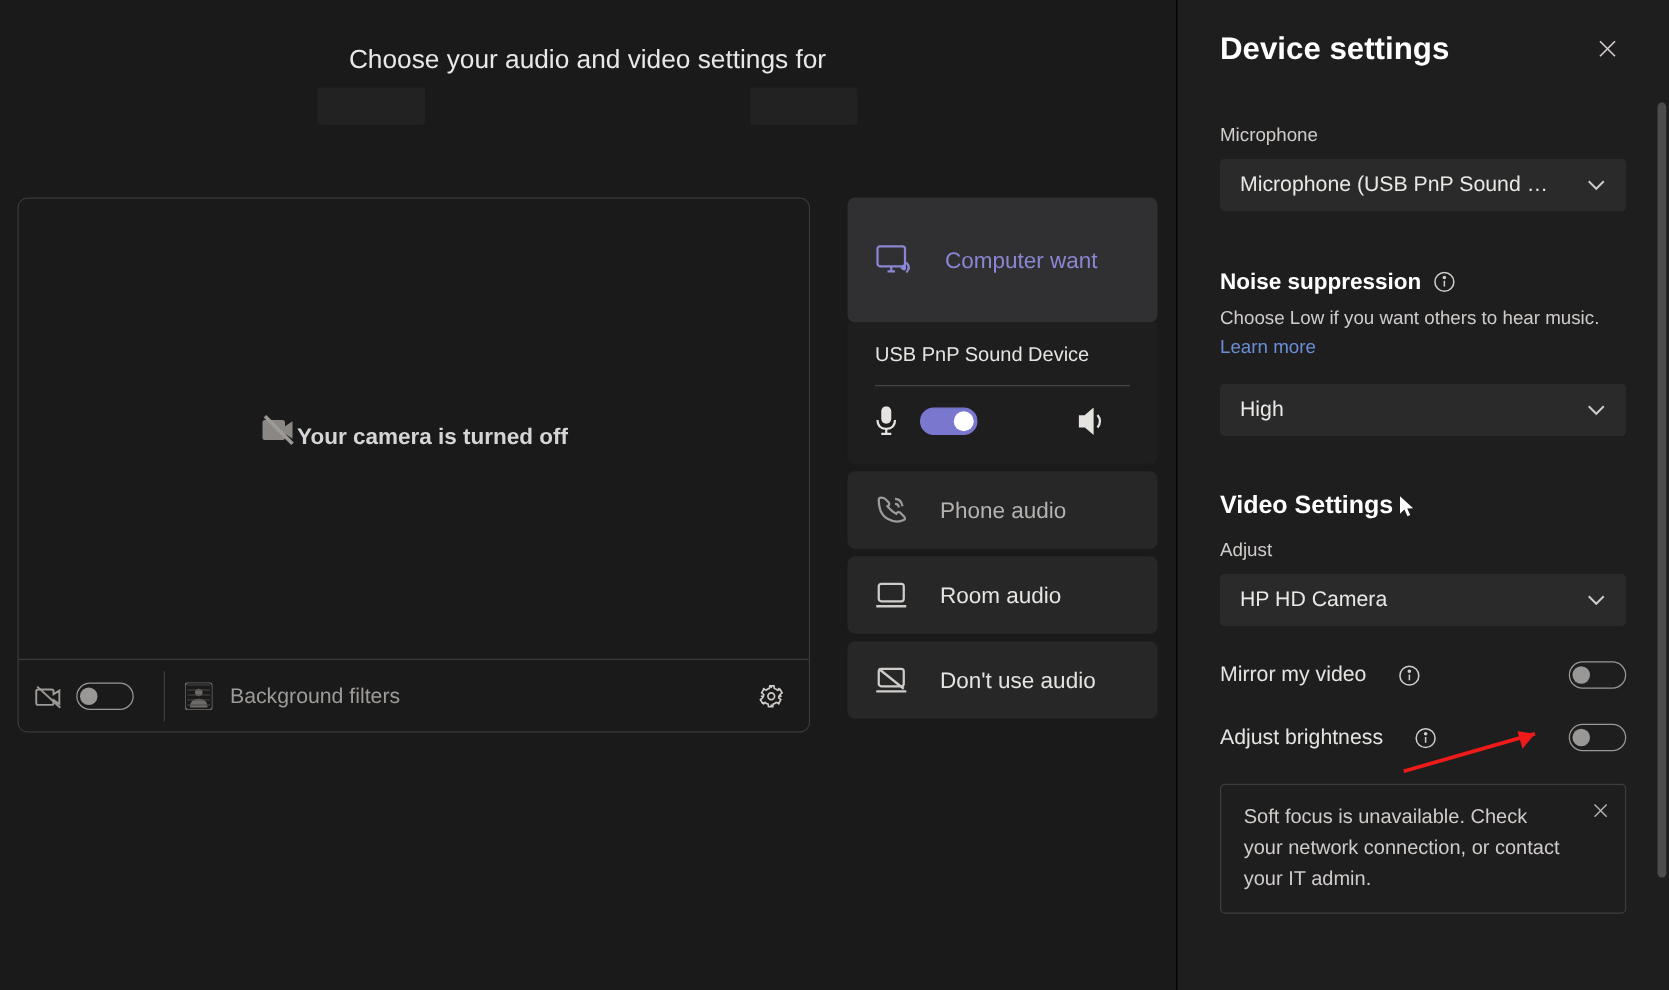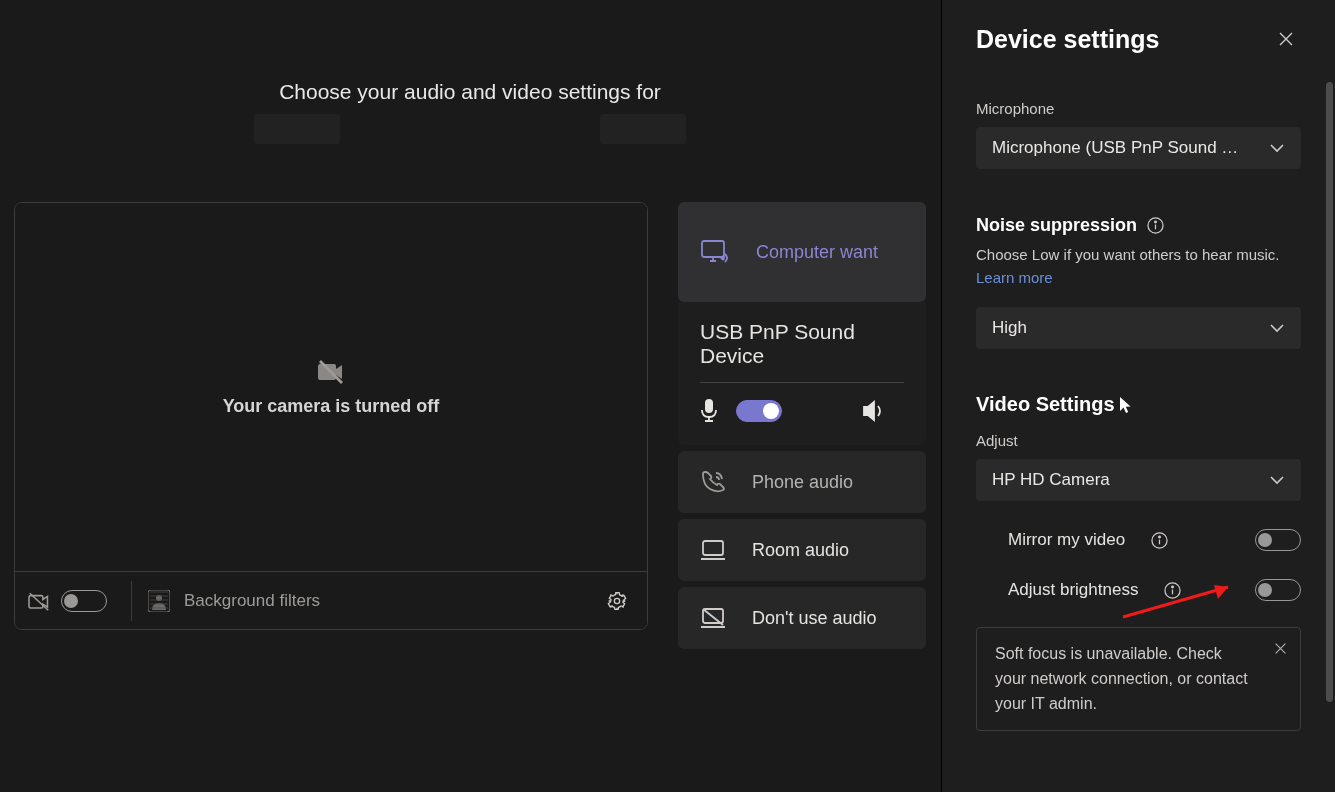--- a/index.html
+++ b/index.html
@@ -9,21 +9,21 @@
     background: #1b1a1a;
     font-family: "Segoe UI", Arial, sans-serif;
     overflow: hidden;
     color: #fff;
   }
   .main {
     position: absolute;
     left: 0; top: 0;
     width: 940px;
     height: 792px;
-    padding-top: 80px;
+    padding-top: 36px;
   }
   .main-title {
     text-align: center;
     font-size: 21px;
     color: #e8e8e8;
     font-weight: 400;
     margin-bottom: 10px;
   }
   .name-placeholders {
     display: flex;
@@ -46,21 +46,20 @@
     height: 428px;
     border: 1px solid #3c3c3c;
     border-radius: 8px;
     overflow: hidden;
     display: flex;
     flex-direction: column;
   }
   .video-inner {
     flex: 1;
     display: flex;
-    flex-direction: column;
     align-items: center;
     justify-content: center;
     background: #1b1a1a;
   }
   .cam-off-msg {
     color: #d5d5d5;
     font-size: 18px;
     font-weight: 600;
     margin-top: 12px;
   }
@@ -123,21 +122,21 @@
     background: #1f1e1f;
     border-radius: 0 0 6px 6px;
     padding: 18px 22px 22px 22px;
     margin-top: -6px;
     display: flex;
     flex-direction: column;
     gap: 16px;
   }
   .device-name {
     color: #e6e4e1;
-    font-size: 21px;
+    font-size: 16px;
     padding-bottom: 14px;
     border-bottom: 1px solid #444;
   }
   .exp-row {
     display: flex;
     align-items: center;
     gap: 18px;
   }
   .vol-line {
     flex: 1;
@@ -240,21 +239,21 @@
     display: flex; align-items: center; text-align: right;
   }
   .toggle-row {
     display: flex;
     align-items: center;
     justify-content: space-between;
     margin-top: 28px;
   }
   .tr-label {
     display: flex; align-items: center; gap: 26px;
-    font-size: 17px; color: #e6e4e1; margin-left: 32px;
+    font-size: 17px; color: #e6e4e1;
   }
   .info-box {
     margin-top: 26px;
     border: 1px solid #3e3d3d;
     border-radius: 4px;
     padding: 14px 50px 14px 18px;
     position: relative;
     color: #cfccc9;
     font-size: 16px;
     line-height: 1.55;

